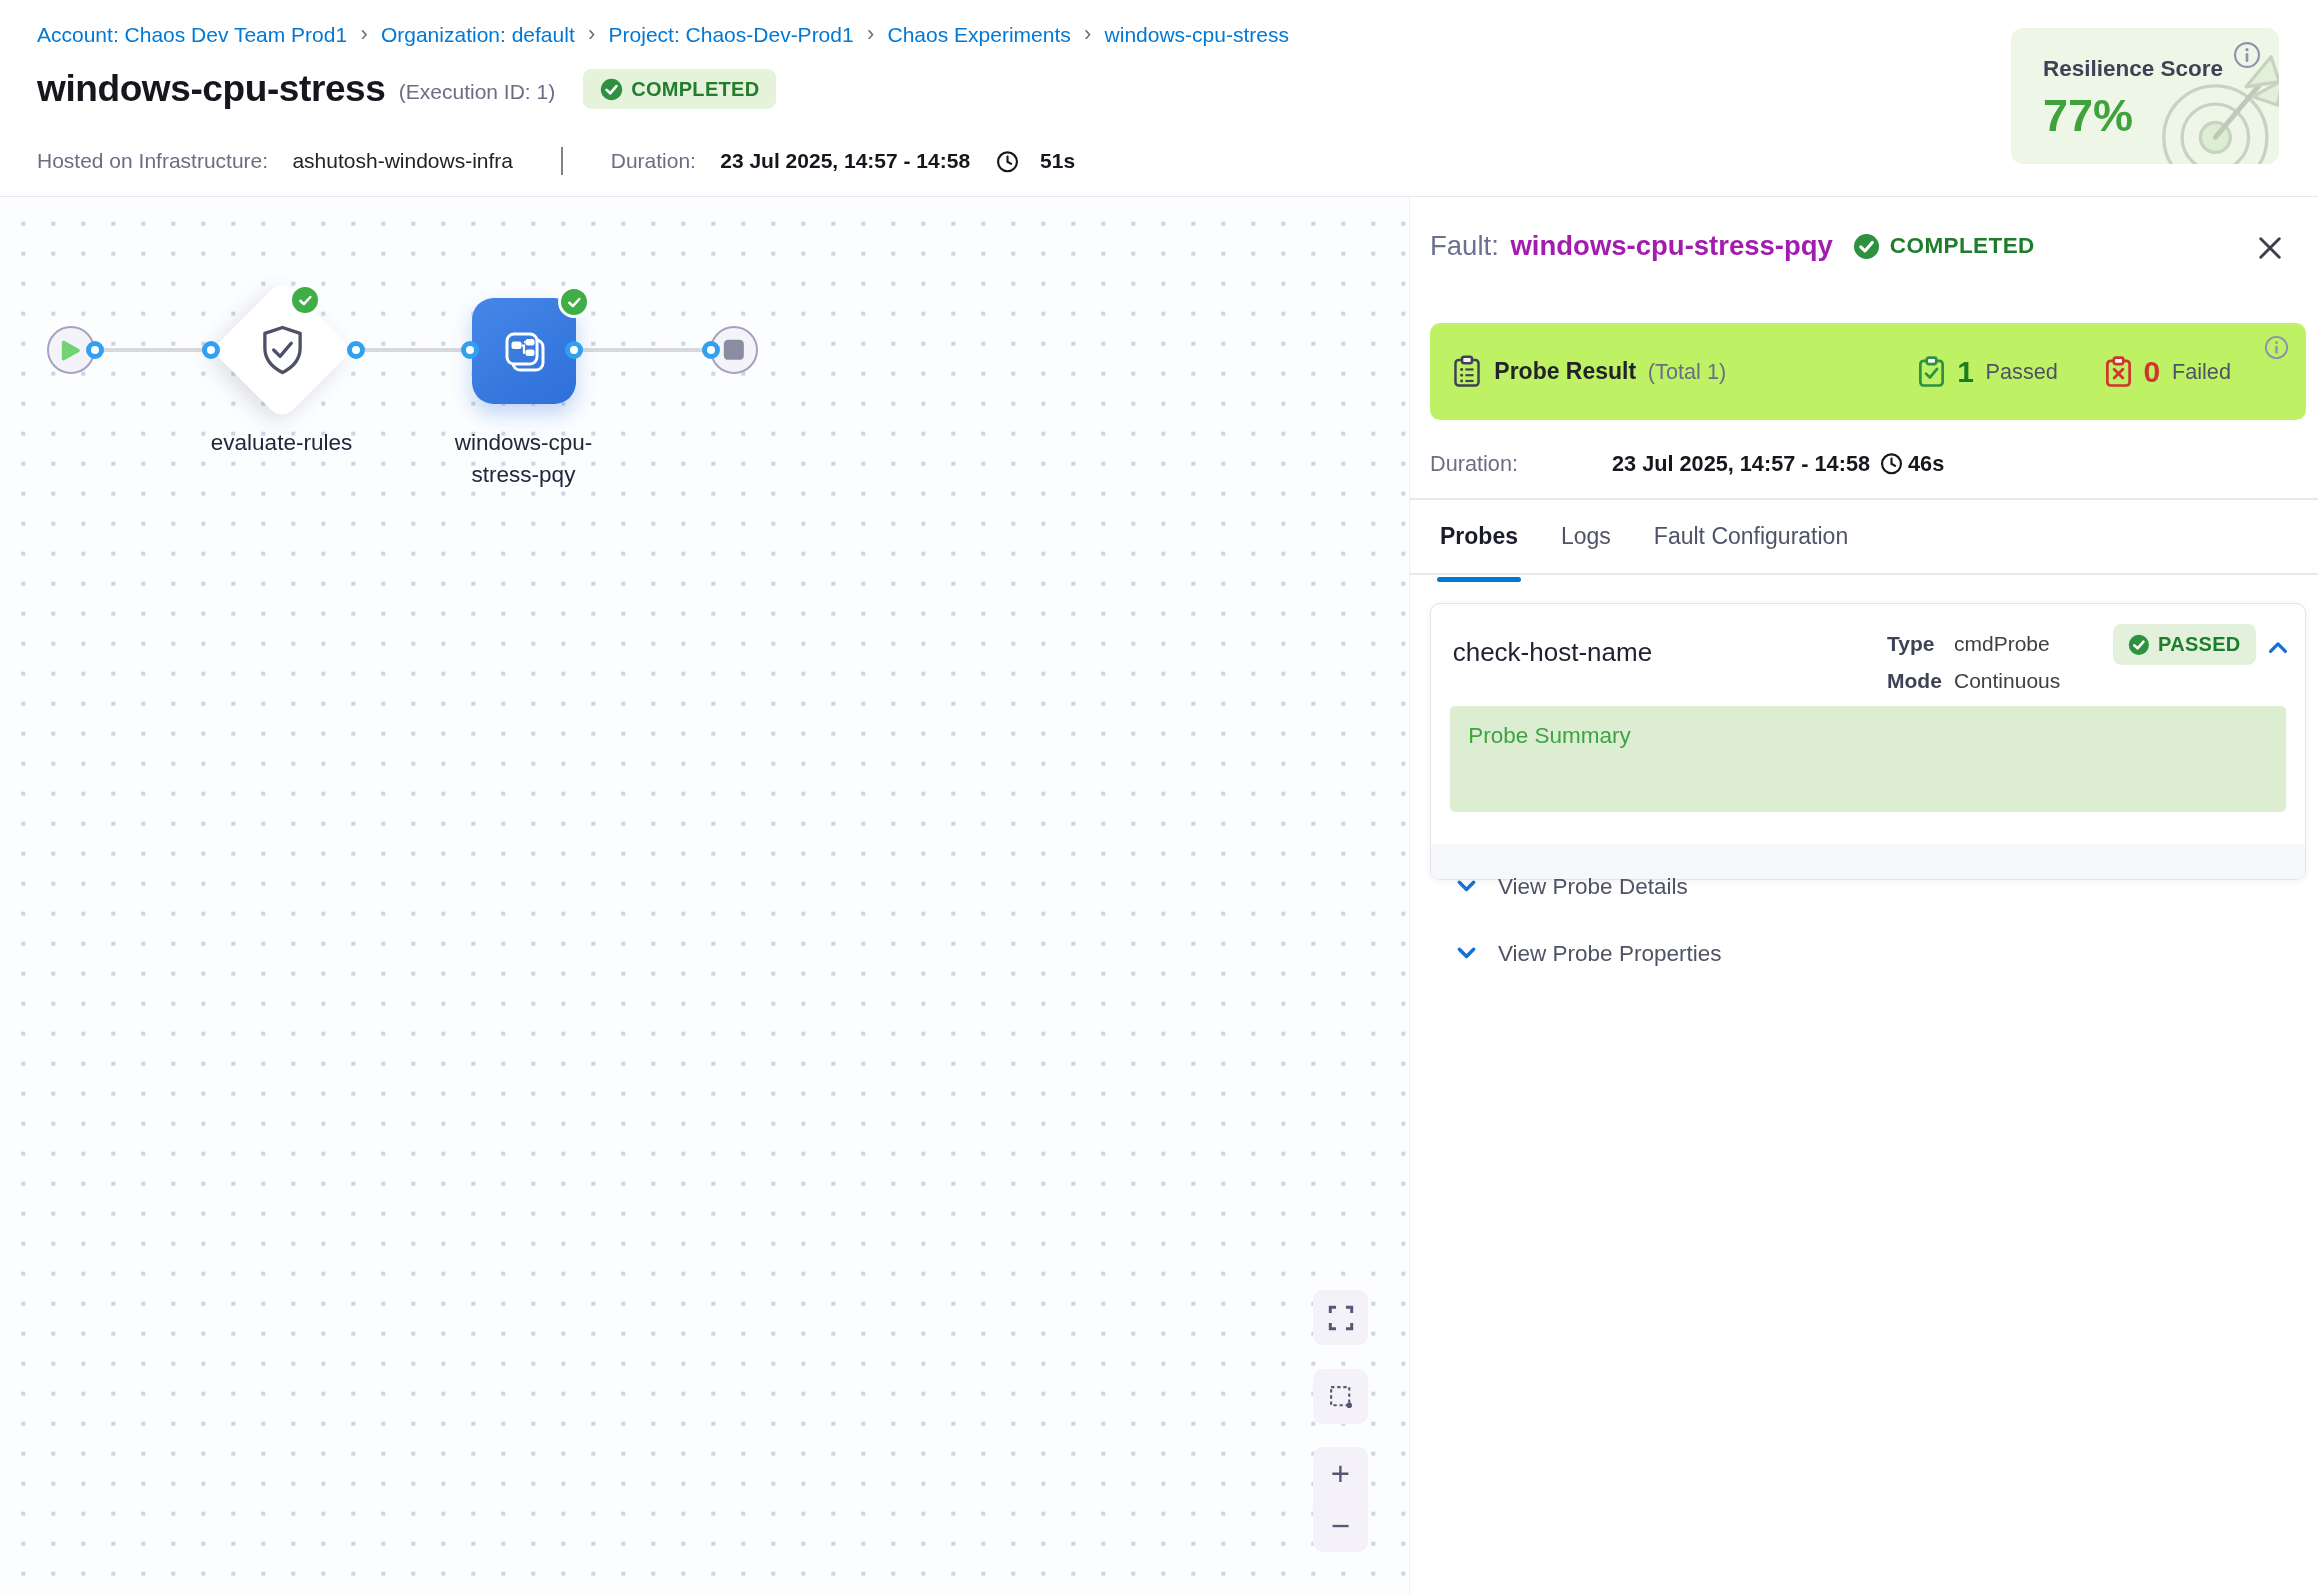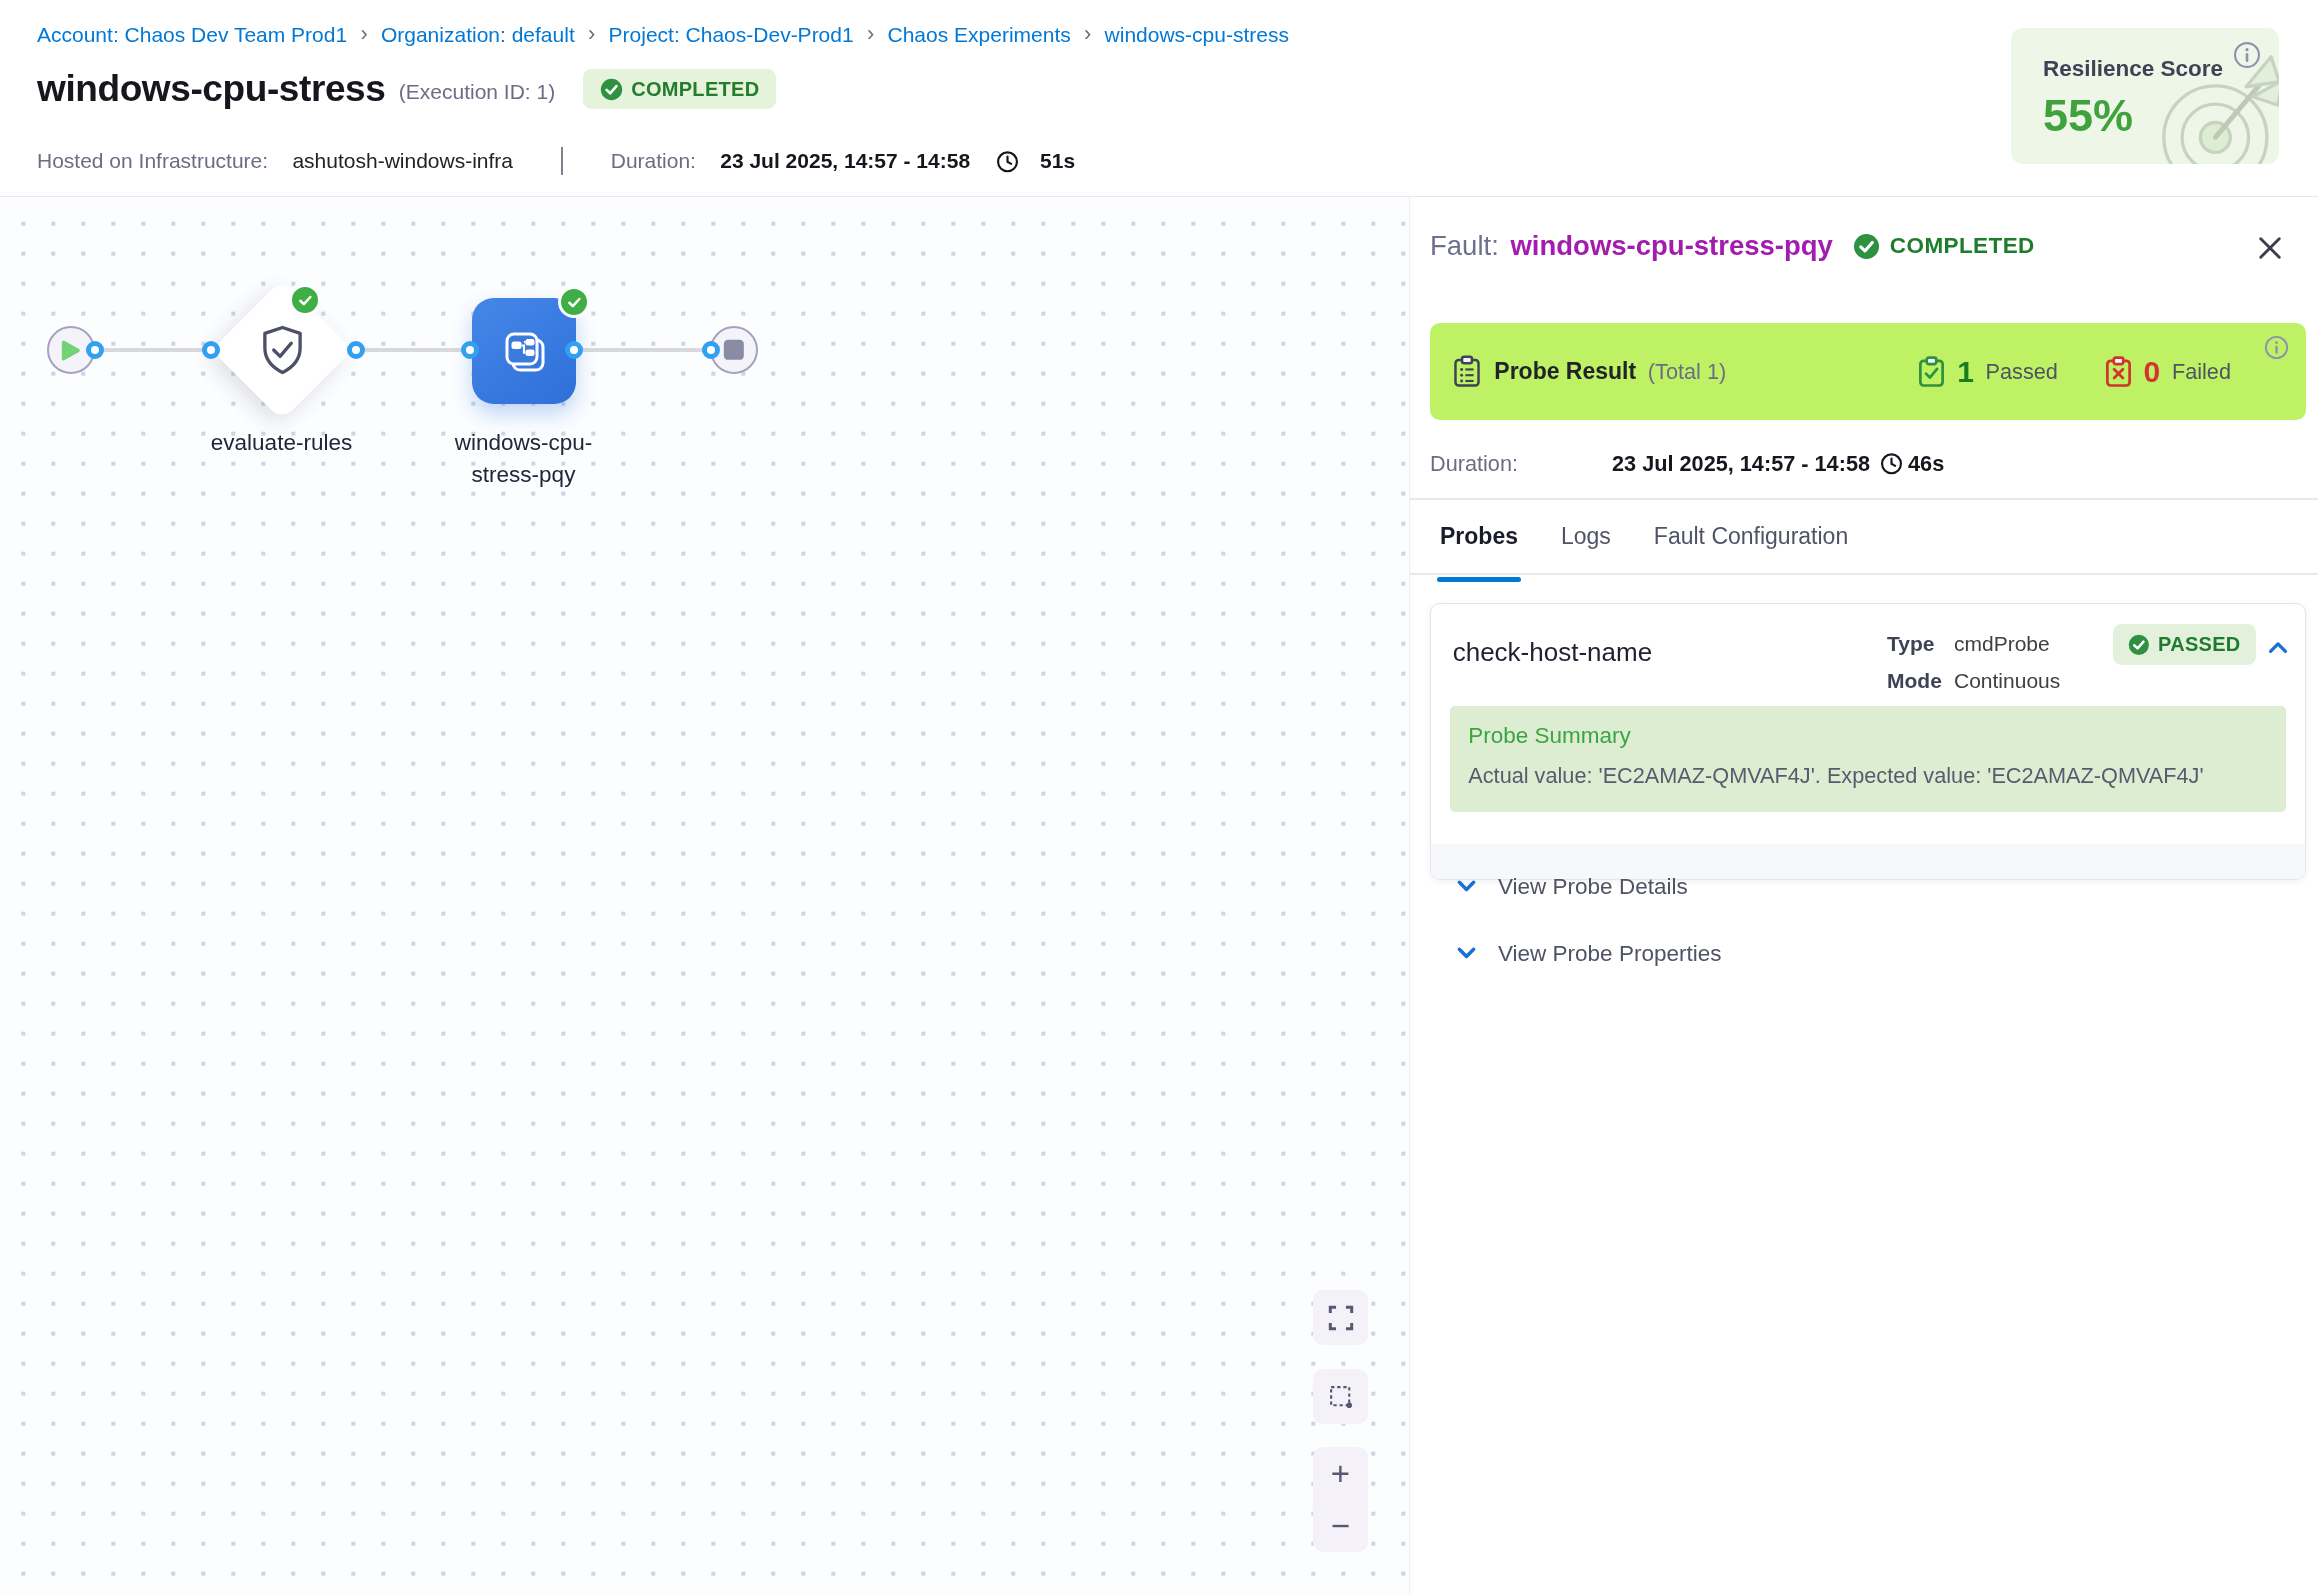--- a/index.html
+++ b/index.html
@@ -129,21 +129,21 @@
       <svg width="23" height="23" viewBox="0 0 28 28">
           <circle cx="14" cy="14" r="11.5" fill="none" stroke="#16161f" stroke-width="2.6"></circle>
           <polyline points="14,7.5 14,14 18.5,16.5" fill="none" stroke="#16161f" stroke-width="2.6" stroke-linecap="round"></polyline>
         </svg>
     </span>
     <b>51s</b>
   </div>
 
   <div id="resilience">
     <span class="lbl">Resilience Score</span>
-    <span class="val">55%</span>
+    <span class="val">77%</span>
     <span class="info">
       <svg width="28" height="28" viewBox="0 0 34 34">
           <circle cx="17" cy="17" r="14.5" fill="none" stroke="#8f92ad" stroke-width="2.6"></circle>
           <circle cx="17" cy="10.5" r="1.9" fill="#8f92ad"></circle>
           <rect x="15.4" y="14.5" width="3.2" height="11" rx="1.6" fill="#8f92ad"></rect>
         </svg>
     </span>
     <svg class="target" width="133" height="125" viewBox="0 0 160 150">
       <circle cx="75" cy="105" r="62" fill="none" stroke="#aab5a6" stroke-width="4"></circle>
       <circle cx="75" cy="105" r="40" fill="none" stroke="#aab5a6" stroke-width="4"></circle>
@@ -336,21 +336,20 @@
         <span class="txt">PASSED</span>
       </span>
       <span id="card-collapse">
         <svg width="28" height="28" viewBox="0 0 34 34">
             <polyline points="8,21 17,12 26,21" fill="none" stroke="#1a6fd4" stroke-width="4" stroke-linecap="round" stroke-linejoin="round"></polyline>
           </svg>
       </span>
 
       <div id="summary-box">
         <span id="summary-title">Probe Summary</span>
-        <span id="summary-text">Actual value: 'EC2AMAZ-QMVAF4J'. Expected value: 'EC2AMAZ-QMVAF4J'</span>
       </div>
 
       <div id="card-footer">
         <div class="view-row" style="top:85px;">
           <span class="chev">
             <svg width="27" height="27" viewBox="0 0 34 34">
                 <polyline points="8,13 17,22 26,13" fill="none" stroke="#1a6fd4" stroke-width="4.4" stroke-linecap="round" stroke-linejoin="round"></polyline>
               </svg>
           </span>
           <span class="txt">View Probe Properties</span>

